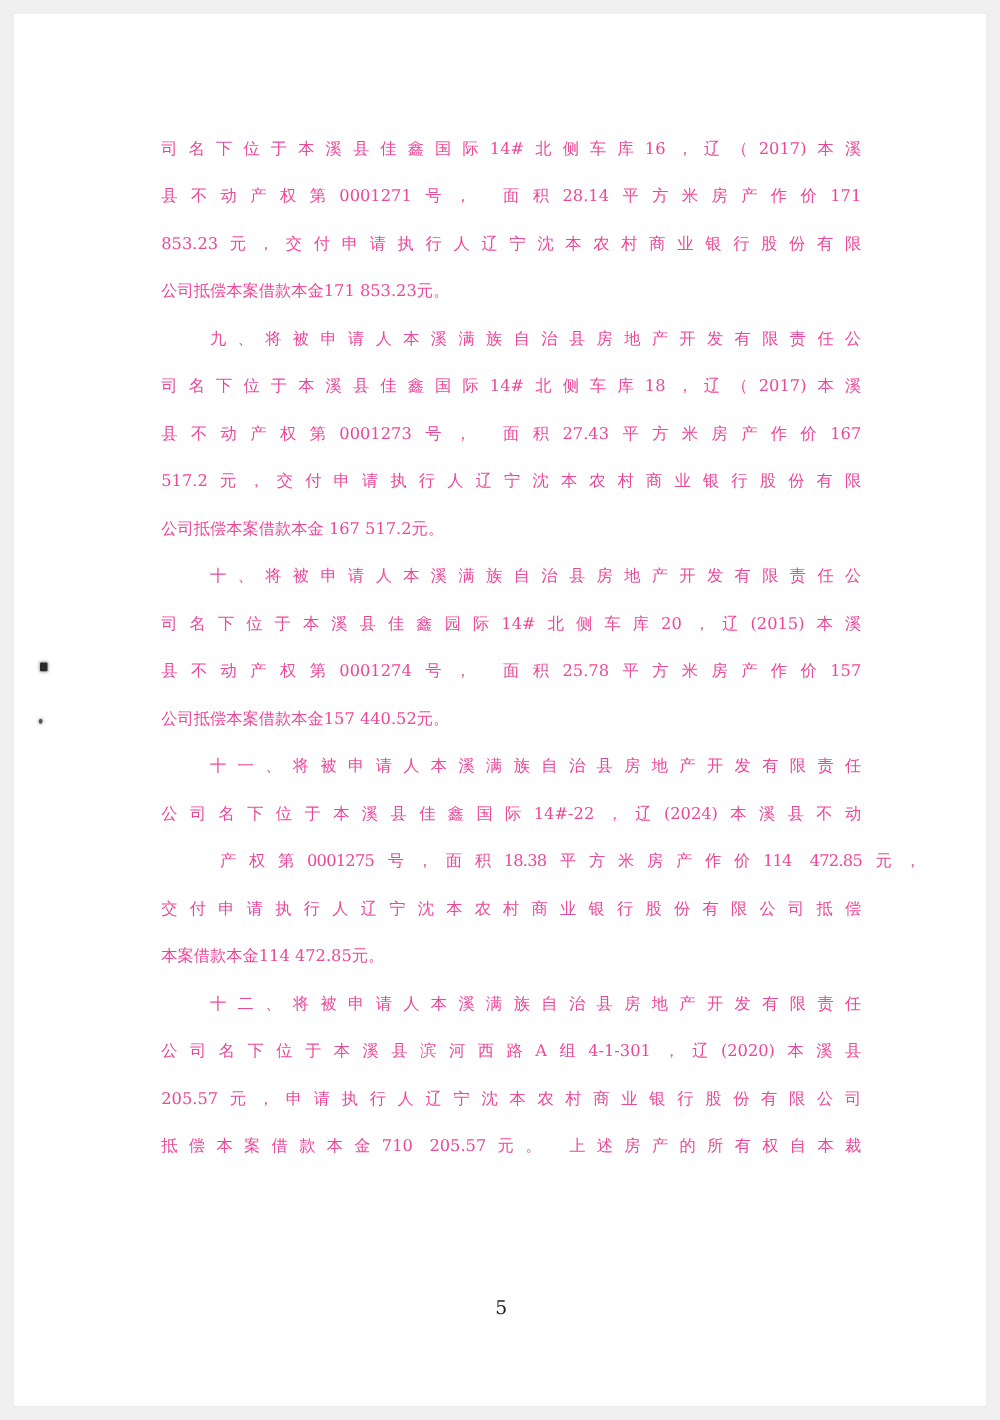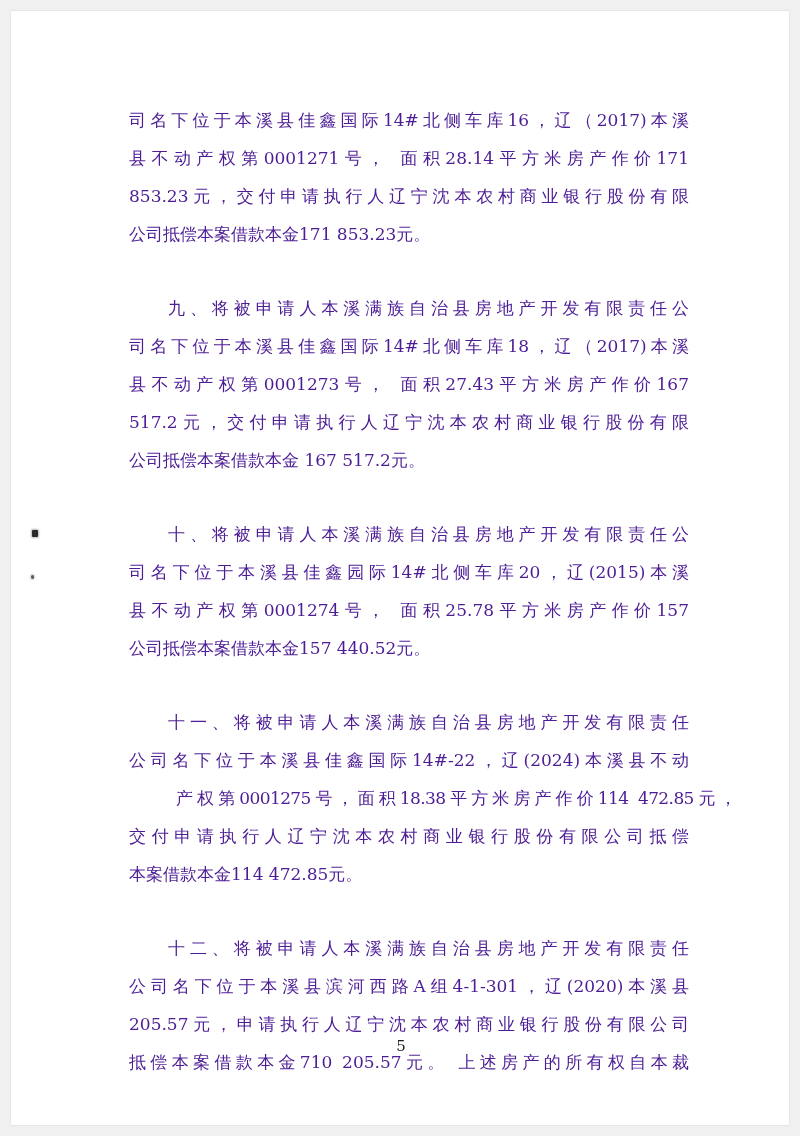--- a/index.html
+++ b/index.html
@@ -25,31 +25,30 @@
     position: absolute;
     left: 118px;
     top: 90px;
     width: 560px;
   }
   .line {
     box-sizing: border-box;
     width: 560px;
     height: 38px;
     line-height: 38px;
-    font-size: 17px;
-    color: #4c1d95;
+    font-size: 13px;
+    color: #ec4899;
     text-align: justify;
     text-align-last: justify;
     text-justify: inter-character;
     white-space: nowrap;
     overflow: visible;
   }
   .line.first {
     padding-left: 39px;
-    margin-top: 36px;
   }
   .line.last {
     text-align-last: left;
   }
   .line.tight {
     letter-spacing: -0.6px;
     margin-left: 47px;
   }
   .page-number {
     position: absolute;

